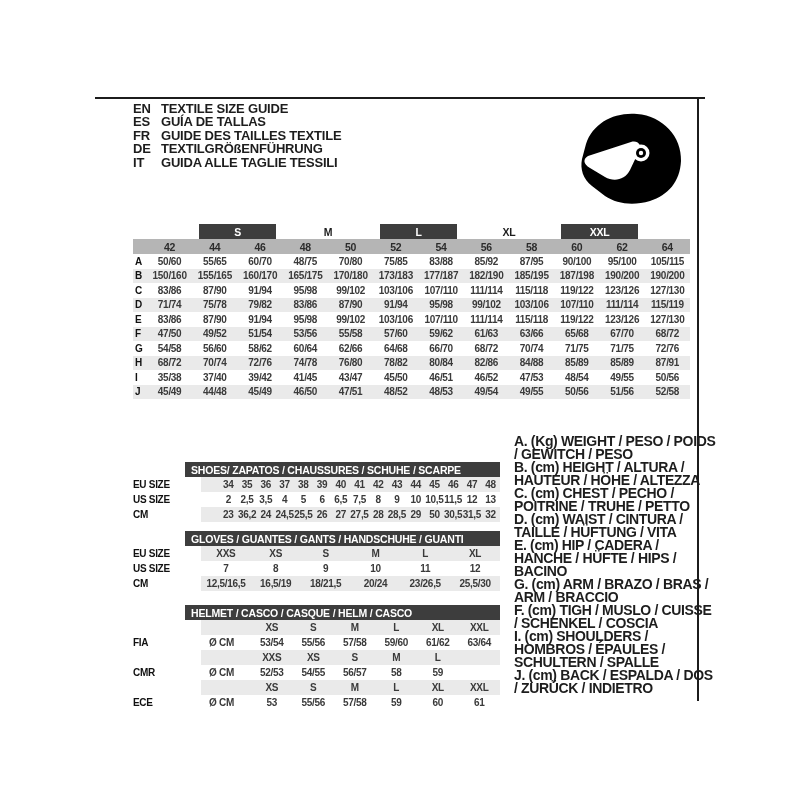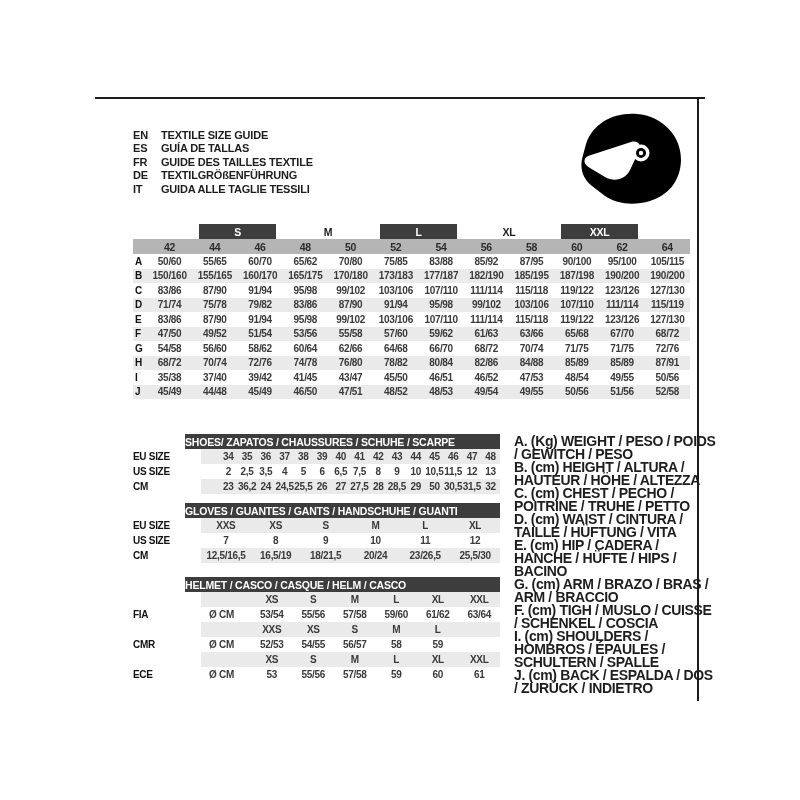--- a/index.html
+++ b/index.html
@@ -11,40 +11,40 @@
   }
   *{box-sizing:border-box;margin:0;padding:0;}
   html,body{width:800px;height:800px;background:#fff;overflow:hidden;}
   body{font-family:"Liberation Sans",sans-serif;font-weight:700;color:var(--txt);}
   .page{position:relative;width:800px;height:800px;background:#fff;}
   .line{position:absolute;background:#1c1c1c;}
   .line.top{left:95px;top:97px;width:610px;height:2px;}
   .line.right{left:697px;top:97px;width:2px;height:604px;}
 
   
-  #langs{position:absolute;left:133px;top:129px;font-size:11px;line-height:13.4px;color:var(--ink);letter-spacing:-0.2px;}
+  #langs{position:absolute;left:133px;top:102px;font-size:13px;line-height:13.4px;color:var(--ink);letter-spacing:-0.2px;}
   .lang-row{display:flex;}
   .lang-code{width:28px;}
 
   
   #helmet-icon{position:absolute;left:577px;top:111px;}
 
   
   #main-table{position:absolute;left:133px;top:224px;width:557px;font-size:10px;letter-spacing:-0.3px;}
   .mt-row{display:grid;grid-template-columns:14px repeat(12,1fr);height:14.5px;align-items:center;text-align:center;}
   .mt-row.groups{height:15px;}
   .mt-row.sizes{height:15px;background:var(--band);color:#2c2c2c;font-size:10.5px;}
   .grp{font-size:10.5px;color:var(--ink);align-self:stretch;display:flex;align-items:center;justify-content:center;}
   .grp.dark{background:var(--dark);color:#fff;margin:0 7px;}
   .mt-letter{text-align:left;color:#111;padding-left:2px;}
   .mt-row.alt{background:var(--rowalt);}
 
   
   .subtable{position:absolute;left:133px;width:367px;font-size:10px;letter-spacing:-0.3px;}
-  .st-header{margin-left:52px;height:15px;background:var(--dark);color:#fff;font-size:10.5px;letter-spacing:-0.2px;display:flex;align-items:center;white-space:nowrap;}
+  .st-header{margin-left:52px;height:15px;background:var(--dark);color:#fff;font-size:10.5px;letter-spacing:-0.2px;display:flex;align-items:center;padding-left:6px;white-space:nowrap;margin-top:28px;}
   .st-row{display:flex;height:15px;}
   .st-label{width:68px;display:flex;align-items:center;color:#111;}
   .st-band{flex:1;display:grid;align-items:center;text-align:center;white-space:nowrap;}
   .st-band.gray{background:var(--rowalt);}
   .cols15{grid-template-columns:repeat(15,1fr);padding-left:18px;}
   .cols6{grid-template-columns:repeat(6,1fr);}
   .colsH{grid-template-columns:50px repeat(6,1fr);}
   .ocm{text-align:left;padding-left:8px;}
 
   
@@ -111,21 +111,21 @@
         <div>58</div>
         <div>60</div>
         <div>62</div>
         <div>64</div>
       </div>
       <div class="mt-row">
         <div class="mt-letter">A</div>
         <div>50/60</div>
         <div>55/65</div>
         <div>60/70</div>
-        <div>65/62</div>
+        <div>48/75</div>
         <div>70/80</div>
         <div>75/85</div>
         <div>83/88</div>
         <div>85/92</div>
         <div>87/95</div>
         <div>90/100</div>
         <div>95/100</div>
         <div>105/115</div>
       </div>
       <div class="mt-row alt">

